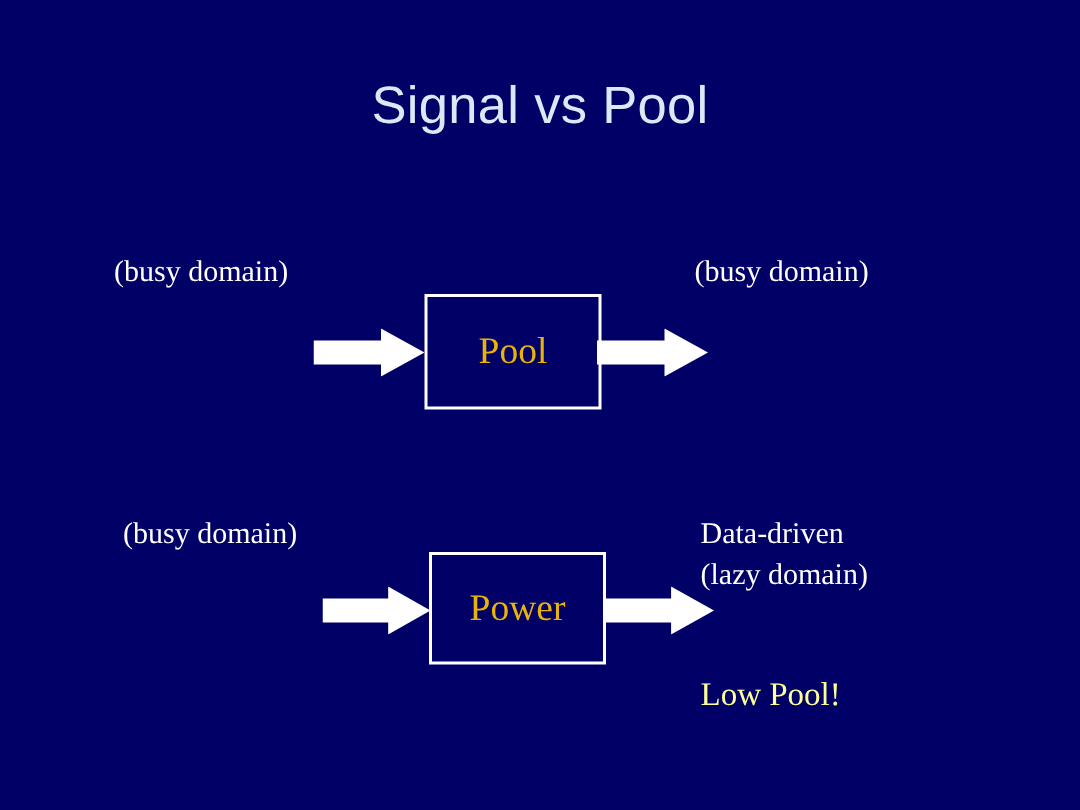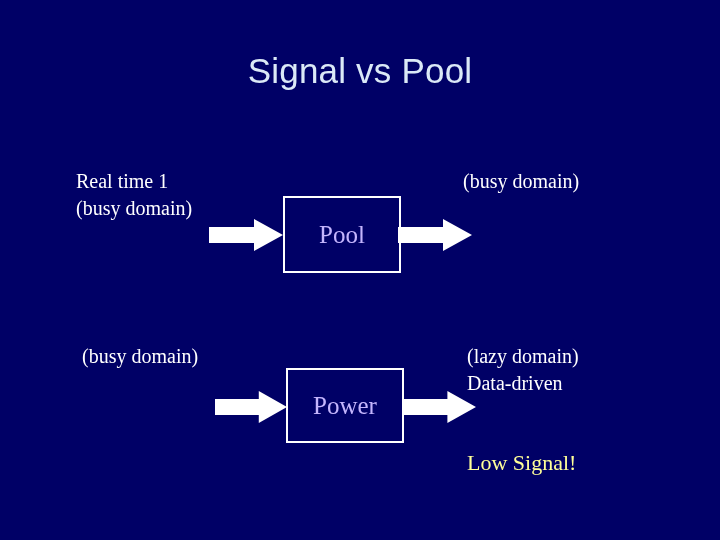--- a/index.html
+++ b/index.html
@@ -76,21 +76,21 @@
     border: 2px solid #ffffff;
     background: #000066;
     display: flex;
     align-items: center;
     justify-content: center;
   }
   .proc-box .box-label {
     font-family: "Liberation Serif", serif;
     font-size: 25px;
     line-height: 28px;
-    color: #c4b5fd;
+    color: #eab308;
     white-space: nowrap;
   }
 
   .box-pool {
     left: 283px;
     top: 196px;
     width: 118px;
     height: 77px;
   }
   .box-signal {
@@ -111,21 +111,20 @@
   .arrow-out-bot   { left: 403px; top: 391px; width: 73px;  height: 32px; }
 </style>
 </head>
 <body>
 
 <div id="slide">
 
   <div class="slide-title">Signal vs Pool</div>
 
   <div class="caption caption-rt1">
-    <span class="line">Real time 1</span>
     <span class="line">(busy domain)</span>
   </div>
 
   <svg class="block-arrow arrow-in-top" viewBox="0 0 74 32" preserveAspectRatio="none">
     <polygon points="0,8 45,8 45,0 74,16 45,32 45,24 0,24" fill="#ffffff"></polygon>
   </svg>
 
   <div class="proc-box box-pool">
     <span class="box-label">Pool</span>
   </div>
@@ -148,19 +147,19 @@
 
   <div class="proc-box box-signal">
     <span class="box-label">Power</span>
   </div>
 
   <svg class="block-arrow arrow-out-bot" viewBox="0 0 74 32" preserveAspectRatio="none">
     <polygon points="0,8 45,8 45,0 74,16 45,32 45,24 0,24" fill="#ffffff"></polygon>
   </svg>
 
   <div class="caption caption-dd">
+    <span class="line">Data-driven</span>
     <span class="line">(lazy domain)</span>
-    <span class="line">Data-driven</span>
   </div>
 
-  <div class="lowpower">Low Signal!</div>
+  <div class="lowpower">Low Pool!</div>
 
 </div>
 
 </body></html>

